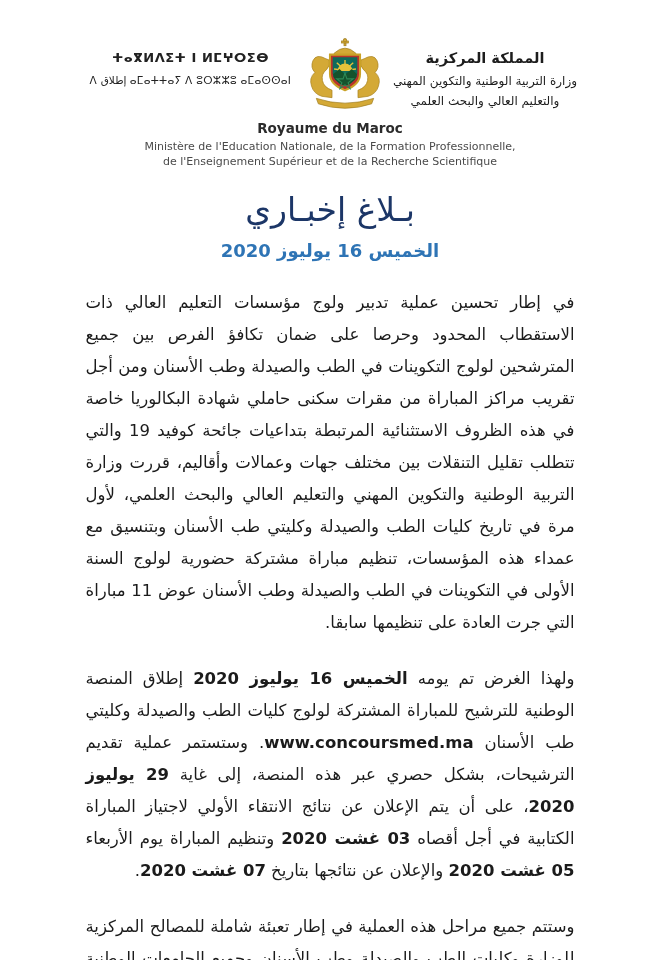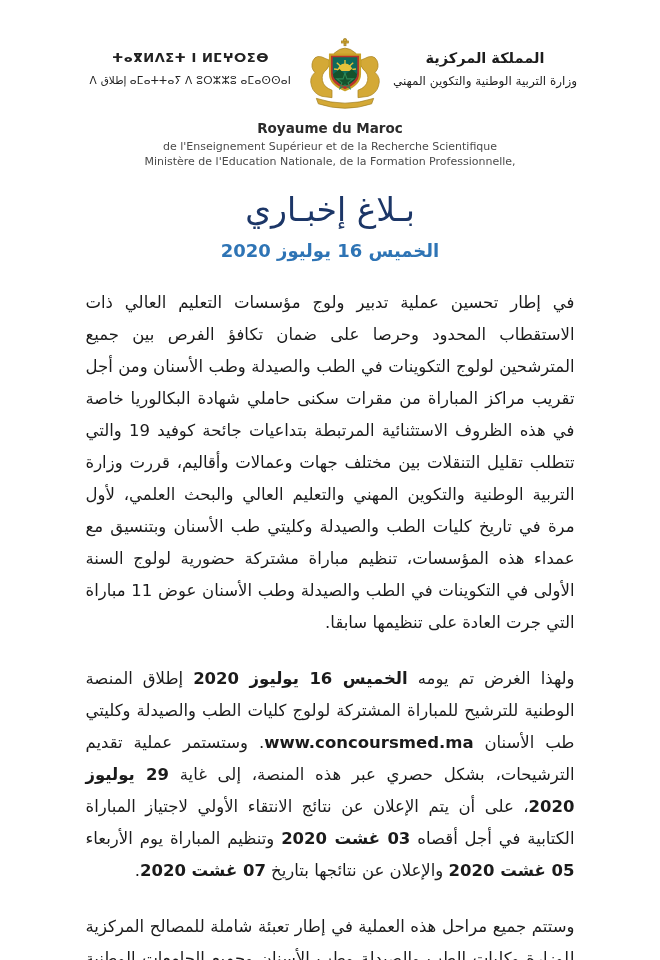--- a/index.html
+++ b/index.html
@@ -83,27 +83,28 @@
 
         <path d="M60,51 L62.8,59.5 L72,59.5 L64.6,65 L67.4,73.5 L60,68.2 L52.6,73.5 L55.4,65 L48,59.5 L57.2,59.5 Z" fill="none" stroke="#2e8b57" stroke-width="1.6"></path>
 
         <path d="M18,88 Q60,102 102,88 L99,96 Q60,109 21,96 Z" fill="#d4a936" stroke="#9c7a1e" stroke-width="1"></path>
       </svg>
     </div>
 
     <div class="arabic-block">
       <div class="arabic-line1">المملكة المركزية</div>
       <div class="arabic-line2">وزارة التربية الوطنية والتكوين المهني</div>
+      <div class="arabic-line3">والتعليم العالي والبحث العلمي</div>
     </div>
   </div>
 
   <div class="fr-country">Royaume du Maroc</div>
   <div class="fr-ministry">
+    <div>Ministère de l'Education Nationale, de la Formation Professionnelle,</div>
     <div>de l'Enseignement Supérieur et de la Recherche Scientifique</div>
-    <div>Ministère de l'Education Nationale, de la Formation Professionnelle,</div>
   </div>
 
   <h1 class="title">بـلاغ إخبـاري</h1>
   <div class="date-line">الخميس 16 يوليوز 2020</div>
 
   <div class="body-text">
     <p>في إطار تحسين عملية تدبير ولوج مؤسسات التعليم العالي ذات الاستقطاب المحدود وحرصا على ضمان تكافؤ الفرص بين جميع المترشحين لولوج التكوينات في الطب والصيدلة وطب الأسنان ومن أجل تقريب مراكز المباراة من مقرات سكنى حاملي شهادة البكالوريا خاصة في هذه الظروف الاستثنائية المرتبطة بتداعيات جائحة كوفيد 19 والتي تتطلب تقليل التنقلات بين مختلف جهات وعمالات وأقاليم، قررت وزارة التربية الوطنية والتكوين المهني والتعليم العالي والبحث العلمي، لأول مرة في تاريخ كليات الطب والصيدلة وكليتي طب الأسنان وبتنسيق مع عمداء هذه المؤسسات، تنظيم مباراة مشتركة حضورية لولوج السنة الأولى في التكوينات في الطب والصيدلة وطب الأسنان عوض 11 مباراة التي جرت العادة على تنظيمها سابقا.</p>
     <p><span>ولهذا الغرض تم يومه </span><span class="run-bold">الخميس 16 يوليوز 2020</span><span> إطلاق المنصة الوطنية للترشيح للمباراة المشتركة لولوج كليات الطب والصيدلة وكليتي طب الأسنان </span><span class="run-bold">www.concoursmed.ma</span><span>. وستستمر عملية تقديم الترشيحات، بشكل حصري عبر هذه المنصة، إلى غاية </span><span class="run-bold">29 يوليوز 2020</span><span>، على أن يتم الإعلان عن نتائج الانتقاء الأولي لاجتياز المباراة الكتابية في أجل أقصاه </span><span class="run-bold">03 غشت 2020</span><span> وتنظيم المباراة يوم الأربعاء </span><span class="run-bold">05 غشت 2020</span><span> والإعلان عن نتائجها بتاريخ </span><span class="run-bold">07 غشت 2020</span><span>.</span></p>
     <p>وستتم جميع مراحل هذه العملية في إطار تعبئة شاملة للمصالح المركزية للوزارة وكليات الطب والصيدلة وطب الأسنان وجميع الجامعات الوطنية العمومية والأكاديميات الجهوية للتربية والتكوين بمختلف جهات المملكة.</p>
   </div>

